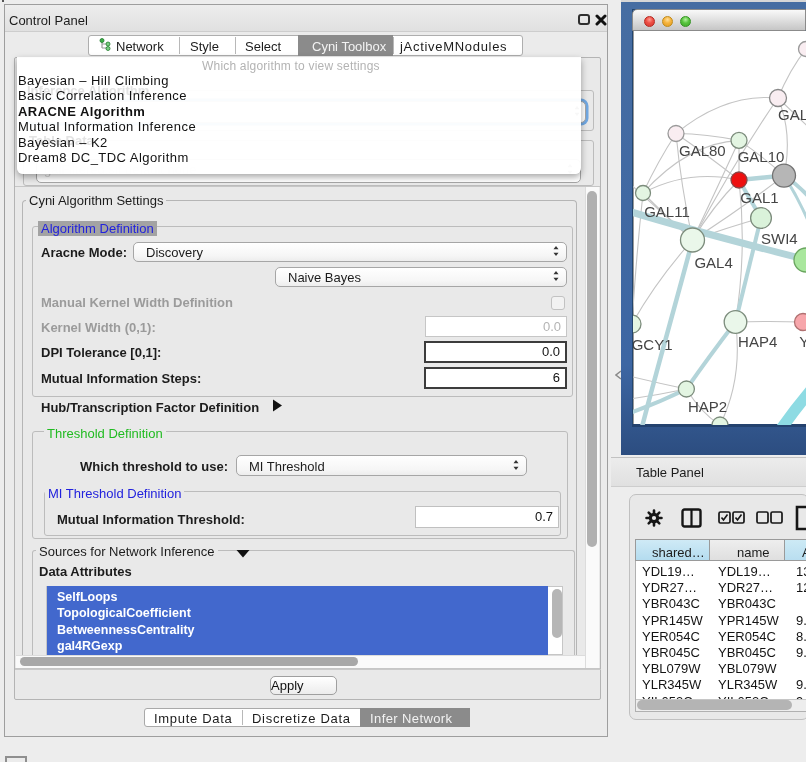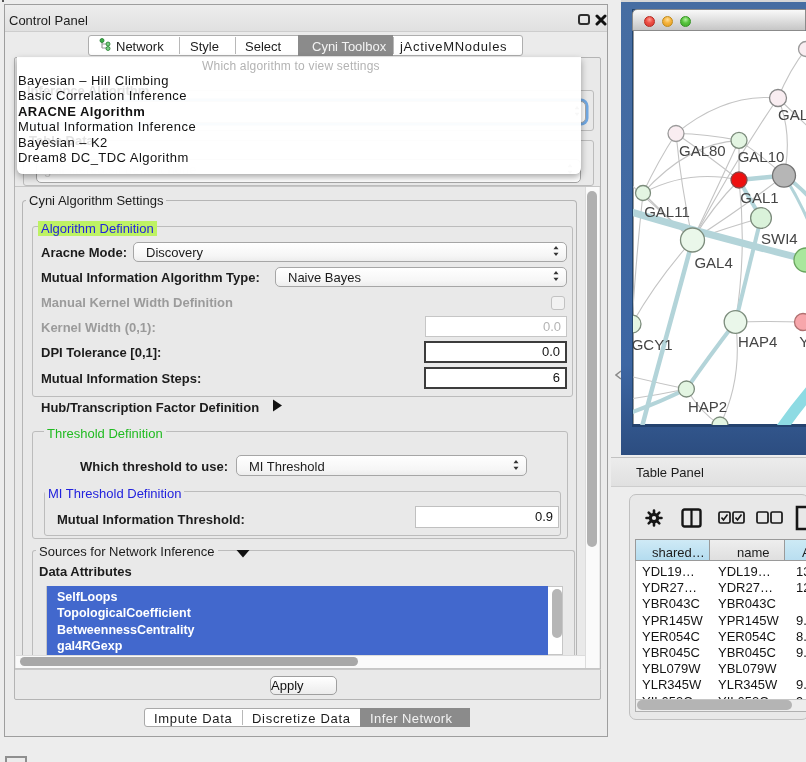--- a/index.html
+++ b/index.html
@@ -63,31 +63,30 @@
       <path d="M3.5 0 L6.5 4 L0.5 4 Z" fill="#777"></path>
       <path d="M3.5 12 L6.5 8 L0.5 8 Z" fill="#777"></path>
     </svg>
 
 <div class="abs" style="left:15px;top:186px;width:585px;height:483px;background:#e9e9e9;border-top:1px solid #c6c6c6;border-bottom:1px solid #c6c6c6;"></div>
 
 <div class="abs" style="left:22px;top:200px;width:555px;height:468px;border:1px solid #b5b5b5;border-radius:4px;border-bottom:none;"></div>
 <div class="abs r13" style="left:26px;top:193px;background:#e9e9e9;padding:0 3px;">Cyni Algorithm Settings</div>
 
 <div class="grp" style="left:32px;top:226px;width:541px;height:171px;"></div>
-<div class="abs r13" style="left:38px;top:221px;background:#bef264;padding:0 3px;color:#2222dd;">Algorithm Definition</div>
+<div class="abs r13" style="left:38px;top:221px;background:#a3a3a3;padding:0 3px;color:#2222dd;">Algorithm Definition</div>
 
 <div class="abs b13" style="left:41px;top:245px;">Aracne Mode:</div>
 <div class="combo" style="left:133px;top:242px;width:434px;height:20px;"></div>
 <div class="abs r13" style="left:146px;top:245px;">Discovery</div>
 <svg class="carets" style="left:553px;top:246px" viewBox="0 0 7 12">
       <path d="M3.5 0 L6.5 4 L0.5 4 Z" fill="#333"></path>
       <path d="M3.5 12 L6.5 8 L0.5 8 Z" fill="#333"></path>
     </svg>
 
-<div class="abs b13" style="left:41px;top:270px;">Mutual Information Algorithm Type:</div>
 <div class="combo" style="left:275px;top:267px;width:292px;height:20px;"></div>
 <div class="abs r13" style="left:288px;top:270px;">Naive Bayes</div>
 <svg class="carets" style="left:553px;top:271px" viewBox="0 0 7 12">
       <path d="M3.5 0 L6.5 4 L0.5 4 Z" fill="#333"></path>
       <path d="M3.5 12 L6.5 8 L0.5 8 Z" fill="#333"></path>
     </svg>
 
 <div class="abs b13 gray" style="left:41px;top:295px;">Manual Kernel Width Definition</div>
 <div class="abs" style="left:551px;top:296px;width:14px;height:14px;background:#f2f2f2;border:1px solid #c2c2c2;border-radius:3px;"></div>
 
@@ -112,21 +111,21 @@
 <div class="combo" style="left:236px;top:455px;width:291px;height:21px;"></div>
 <div class="abs r13" style="left:249px;top:459px;">MI Threshold</div>
 <svg class="carets" style="left:513px;top:460px" viewBox="0 0 7 12">
       <path d="M3.5 0 L6.5 4 L0.5 4 Z" fill="#333"></path>
       <path d="M3.5 12 L6.5 8 L0.5 8 Z" fill="#333"></path>
     </svg>
 
 <div class="grp" style="left:44px;top:491px;width:517px;height:45px;"></div>
 <div class="abs r13" style="left:45px;top:486px;background:#e9e9e9;padding:0 3px;color:#2222dd;">MI Threshold Definition</div>
 <div class="abs b13" style="left:57px;top:512px;">Mutual Information Threshold:</div>
-<div class="field" style="left:415px;top:506px;width:144px;height:22px;border:1px solid #c0c0c0;color:#111;line-height:20px;">0.9</div>
+<div class="field" style="left:415px;top:506px;width:144px;height:22px;border:1px solid #c0c0c0;color:#111;line-height:20px;">0.7</div>
 
 <div class="grp" style="left:32px;top:550px;width:543px;height:117px;border-bottom:none;"></div>
 <div class="abs r13" style="left:36px;top:544px;background:#e9e9e9;padding:0 3px;">Sources for Network Inference</div>
 <svg class="abs" style="left:236px;top:549px" width="14" height="9" viewBox="0 0 14 9">
       <path d="M0.5 1 L13.5 1 L7 8.5 Z" fill="#111"></path>
     </svg>
 <div class="abs b13" style="left:39px;top:564px;">Data Attributes</div>
 
 <div class="abs" style="left:46px;top:586px;width:517px;height:69px;background:#fff;border:1px solid #c6c6c6;"></div>
 <div class="abs" style="left:47px;top:586px;width:501px;height:69px;background:#4268cd;"></div>

